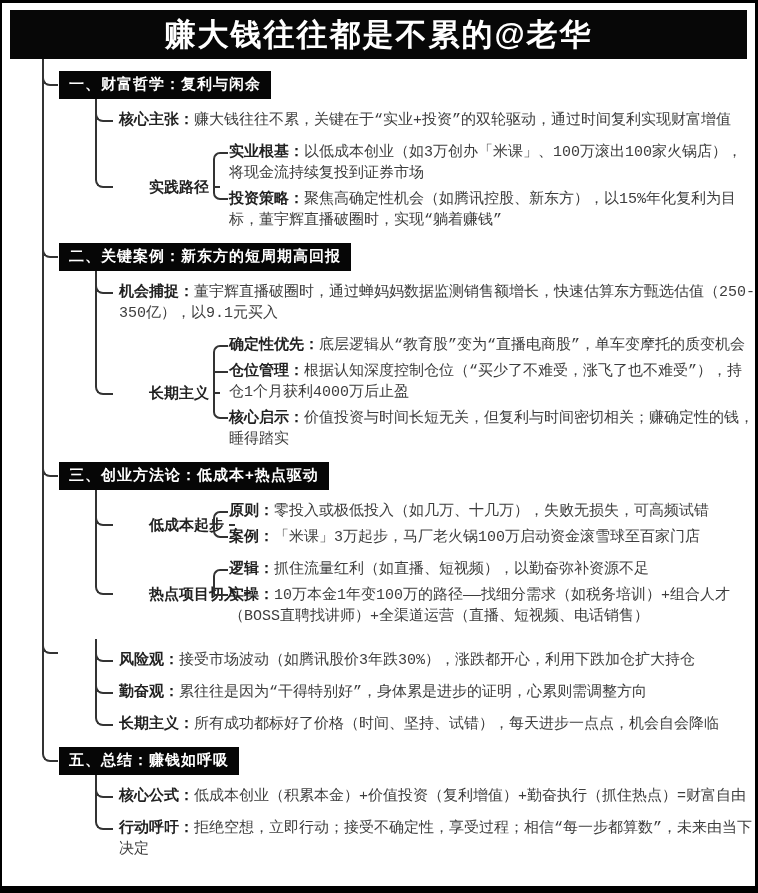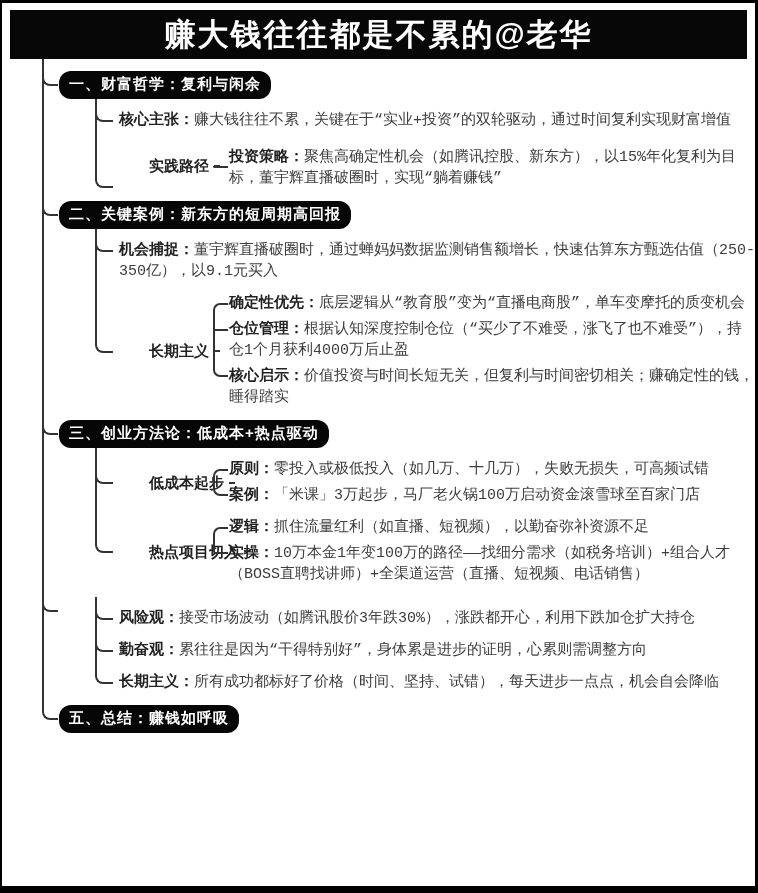--- a/index.html
+++ b/index.html
@@ -26,21 +26,21 @@
     content:"";position:absolute;left:0;top:0;width:14px;height:25px;
     border-left:2px solid var(--line);border-bottom:2px solid var(--line);
     border-bottom-left-radius:8px;
   }
   .section:not(:last-child)::after{
     content:"";position:absolute;left:0;top:0;height:100%;width:0;
     border-left:2px solid var(--line);
   }
   .hbox{
     display:inline-block;background:#060606;color:#fff;
-    font-size:15px;font-weight:700;padding:4px 10px 5px 10px;letter-spacing:1px;border-radius:12px;
+    font-size:15px;font-weight:700;padding:4px 10px 5px 10px;letter-spacing:1px;
   }
   .skids{position:relative;margin-left:36px;}
   .skid{position:relative;padding-top:11px;padding-left:24px;}
   .skid::before{
     content:"";position:absolute;left:0;top:0;width:16px;height:21px;
     border-left:2px solid var(--line);border-bottom:2px solid var(--line);
     border-bottom-left-radius:8px;
   }
   .skid:not(:last-child)::after{
     content:"";position:absolute;left:0;top:0;height:100%;width:0;
@@ -94,20 +94,23 @@
         <div class="skid">
           <div class="ktext"><b class="klabel">核心主张：</b><span>赚大钱往往不累，关键在于“实业+投资”的双轮驱动，通过时间复利实现财富增值</span></div>
         </div>
         <div class="skid eh55">
           <div class="group">
             <div class="gleft">
               <span class="glabel">实践路径</span>
               <span class="gdash"></span>
             </div>
             <div class="gkids">
+              <div class="gkid gk-top">
+                <div class="ktext"><b class="klabel">实业根基：</b><span>以低成本创业（如3万创办「米课」、100万滚出100家火锅店），将现金流持续复投到证券市场</span></div>
+              </div>
               <div class="gkid gk-bot bot31">
                 <div class="ktext"><b class="klabel">投资策略：</b><span>聚焦高确定性机会（如腾讯控股、新东方），以15%年化复利为目标，董宇辉直播破圈时，实现“躺着赚钱”</span></div>
               </div>
             </div>
           </div>
         </div>
       </div>
     </div>
 
     <div class="section">
@@ -185,16 +188,24 @@
           <div class="ktext"><b class="klabel">勤奋观：</b><span>累往往是因为“干得特别好”，身体累是进步的证明，心累则需调整方向</span></div>
         </div>
         <div class="skid">
           <div class="ktext"><b class="klabel">长期主义：</b><span>所有成功都标好了价格（时间、坚持、试错），每天进步一点点，机会自会降临</span></div>
         </div>
       </div>
     </div>
 
     <div class="section">
       <div class="hbox">五、总结：赚钱如呼吸</div>
+      <div class="skids">
+        <div class="skid">
+          <div class="ktext"><b class="klabel">核心公式：</b><span>低成本创业（积累本金）+价值投资（复利增值）+勤奋执行（抓住热点）=财富自由</span></div>
+        </div>
+        <div class="skid">
+          <div class="ktext"><b class="klabel">行动呼吁：</b><span>拒绝空想，立即行动；接受不确定性，享受过程；相信“每一步都算数”，未来由当下决定</span></div>
+        </div>
+      </div>
     </div>
 
   </div>
 </div>
 
 </body></html>

